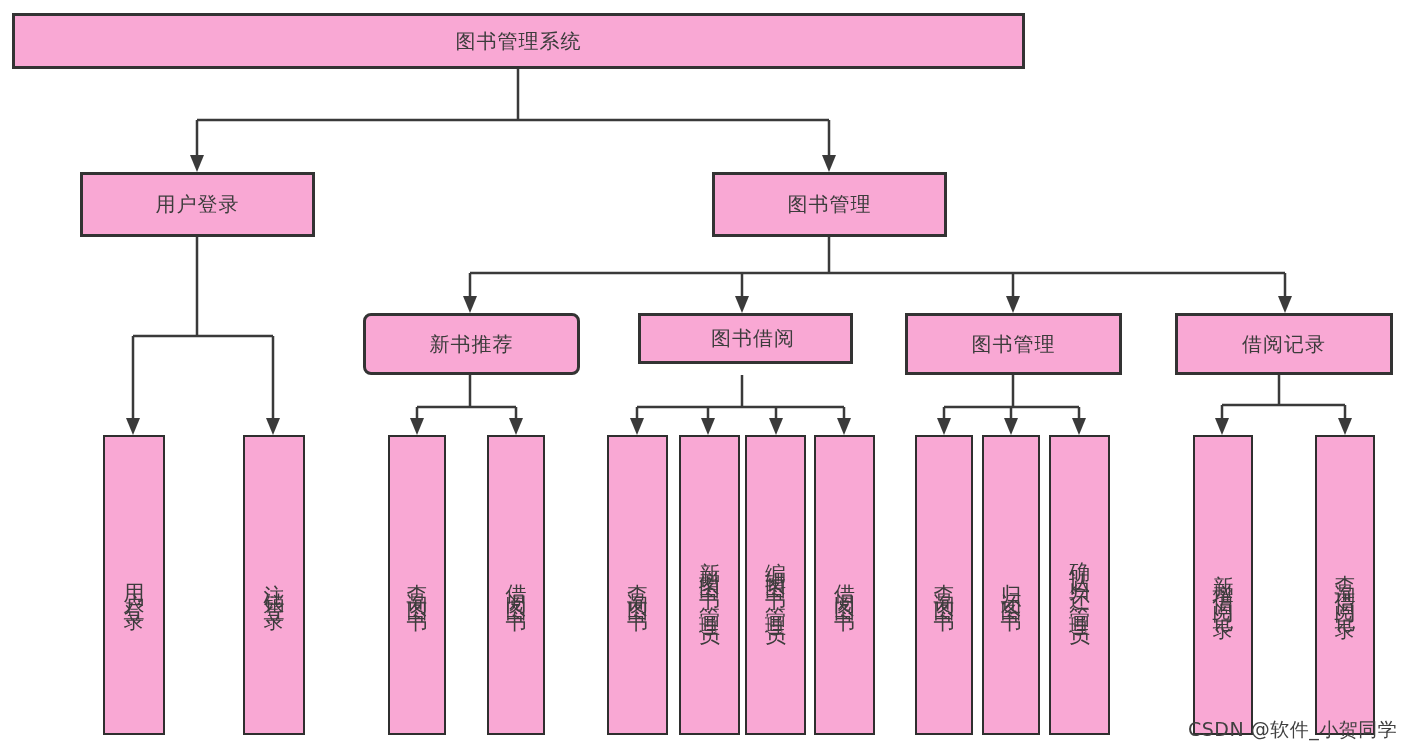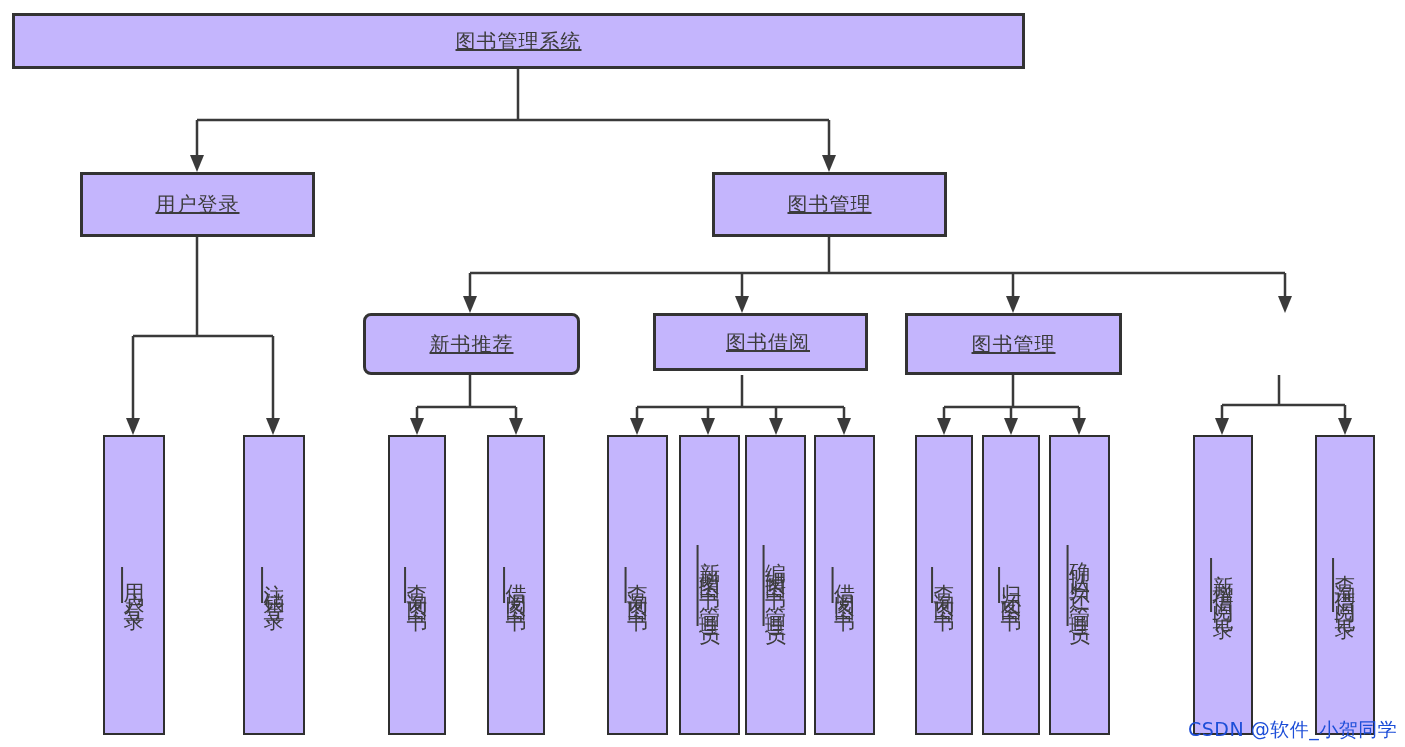--- a/index.html
+++ b/index.html
@@ -18,26 +18,25 @@
   .connectors {
     position: absolute;
     left: 0; top: 0;
     width: 1405px;
     height: 747px;
     pointer-events: none;
   }
   .node {
     position: absolute;
     box-sizing: border-box;
-    background: #c4b5fd;
+    background: #f9a8d4;
     display: flex;
     align-items: center;
     justify-content: center;
     color: #3c3c3c;
-    text-decoration: underline;
   }
   .hbox {
     border: 3px solid #333333;
     font-size: 20px;
     letter-spacing: 1px;
     white-space: nowrap;
   }
   .vbox {
     border: 2px solid #2f2f2f;
     font-size: 21px;
@@ -47,21 +46,21 @@
     letter-spacing: 9px;
     line-height: 1.15;
     white-space: nowrap;
   }
   .watermark {
     position: absolute;
     left: 1188px;
     top: 717px;
     width: 210px;
     font-size: 19px;
-    color: #1d4ed8;
+    color: #404040;
     white-space: nowrap;
     letter-spacing: 0.5px;
   }
 </style>
 </head>
 <body>
 
 <div class="stage">
 
   <svg class="connectors" viewBox="0 0 1405 747" xmlns="http://www.w3.org/2000/svg">
@@ -111,25 +110,28 @@
   <div class="node hbox" style="left:80px; top:172px; width:235px; height:65px;">
     <span>用户登录</span>
   </div>
   <div class="node hbox" style="left:712px; top:172px; width:235px; height:65px;">
     <span>图书管理</span>
   </div>
 
   <div class="node hbox" style="left:363px; top:313px; width:217px; height:62px;border-radius:8px;">
     <span>新书推荐</span>
   </div>
-  <div class="node hbox" style="left:653px; top:313px; width:215px; height:58px;padding-left:15px;">
+  <div class="node hbox" style="left:638px; top:313px; width:215px; height:51px;padding-left:15px;">
     <span>图书借阅</span>
   </div>
   <div class="node hbox" style="left:905px; top:313px; width:217px; height:62px;">
     <span>图书管理</span>
+  </div>
+  <div class="node hbox" style="left:1175px; top:313px; width:218px; height:62px;">
+    <span>借阅记录</span>
   </div>
 
   <div class="node vbox" style="left:103px; top:435px; width:62px; height:300px;">
     <span class="vtext">用户登录</span>
   </div>
   <div class="node vbox" style="left:243px; top:435px; width:62px; height:300px;">
     <span class="vtext">注销登录</span>
   </div>
 
   <div class="node vbox" style="left:388px; top:435px; width:58px; height:300px;">

